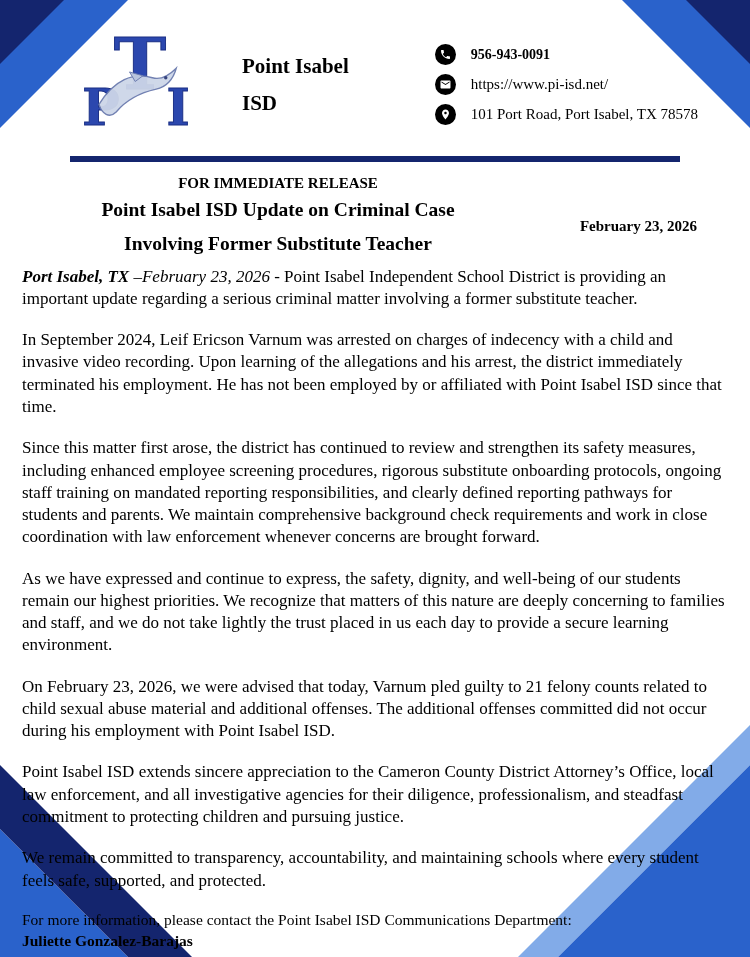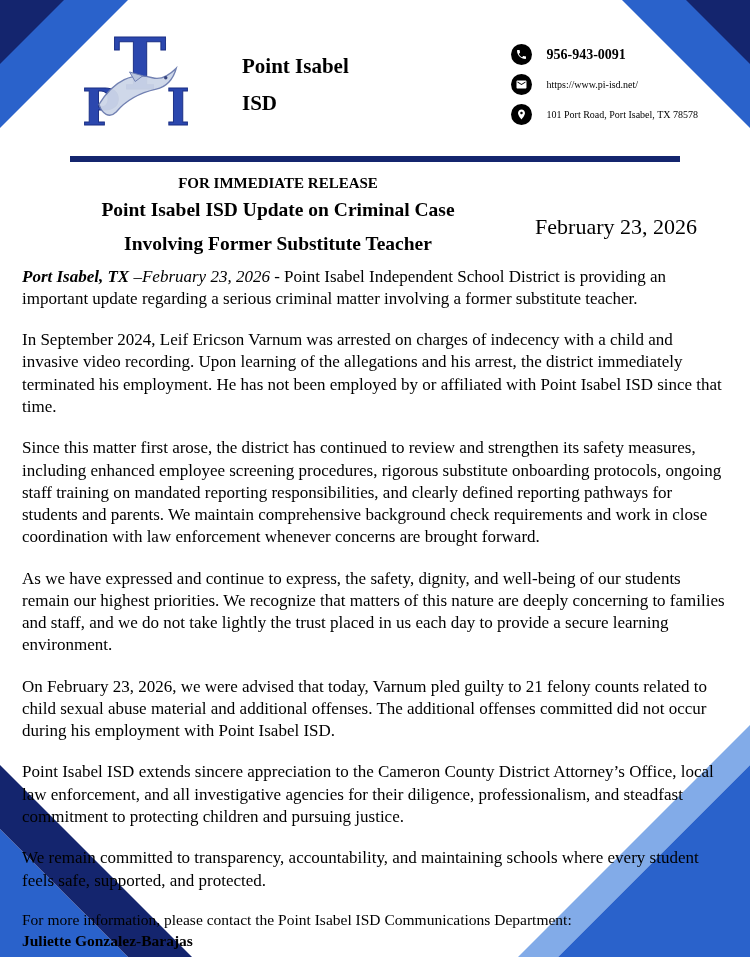--- a/index.html
+++ b/index.html
@@ -35,37 +35,37 @@
     margin-left: 40px;
     font-weight: bold;
     font-size: 21px;
     line-height: 1.75;
     white-space: nowrap;
   }
   .contact { margin-left: auto; display: flex; flex-direction: column; gap: 9px; justify-content: space-between; }
   .contact-row { display: flex; align-items: center; gap: 15px; }
   .cicon { width: 21px; height: 21px; flex: 0 0 21px; }
   .cicon svg { display: block; width: 100%; height: 100%; }
-  .ctext { font-size: 10px; }
+  .ctext { font-size: 15px; }
   .ctext.bold { font-weight: bold; font-size: 14px; }
 
   .divider {
     height: 6px;
     margin: 10px 70px 0 70px;
     background: var(--navy, #14256e);
   }
 
   
   .release-label-wrap { width: 512px; margin-left: 22px; margin-top: 13px; text-align: center; }
   .release-label { font-weight: bold; font-size: 15px; }
   .title-row { display: flex; padding: 0 22px; margin-top: 8px; }
   .titles { width: 512px; text-align: center; }
   .titles h1 { font-size: 19.5px; font-weight: bold; line-height: 1.0; }
   .titles h1 + h1 { margin-top: 15px; }
-  .date { flex: 1; text-align: right; padding-right: 31px; align-self: center; font-weight: normal; font-size: 22px; }
+  .date { flex: 1; text-align: right; padding-right: 31px; align-self: center; font-weight: bold; font-size: 15px; }
 
   
   .body-text { padding: 0 22px; margin-top: 12px; }
   .body-text p { font-size: 17px; line-height: 1.31; margin-bottom: 19px; }
   .lead-bi { font-weight: bold; font-style: italic; }
   .lead-i { font-style: italic; }
 
   
   .footer { padding: 0 28px 0 22px; }
   .more-info { font-size: 15.5px; margin-bottom: 1px; }

